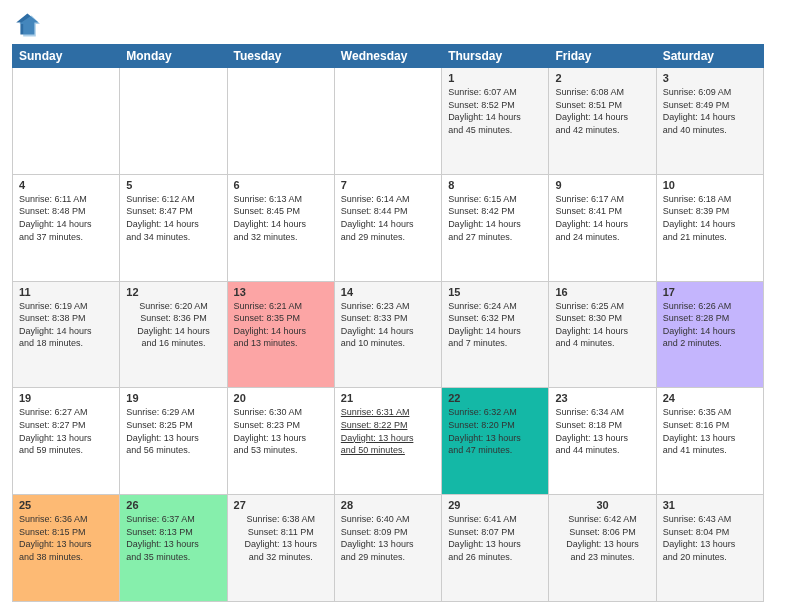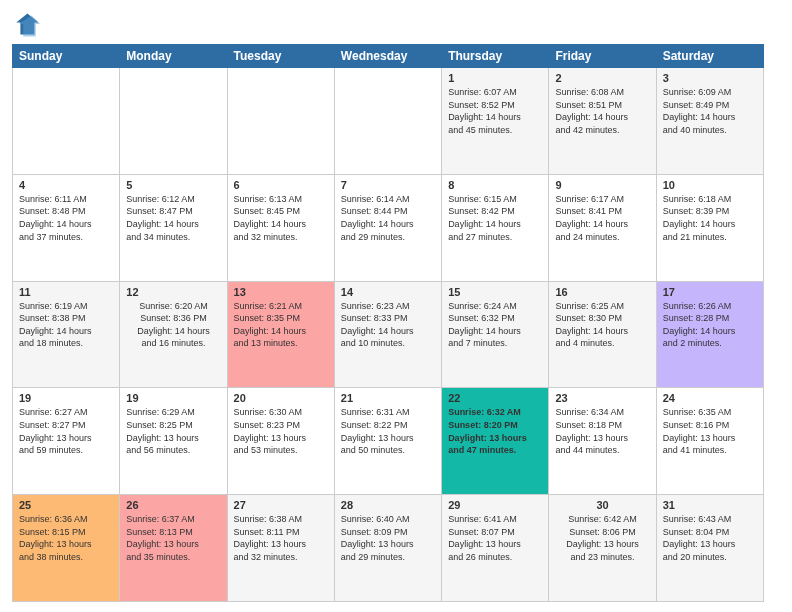--- a/index.html
+++ b/index.html
@@ -284,28 +284,28 @@
           </td>
           <td style="background: rgb(255, 255, 255);">
             <span class="day-number">20</span>
             <div class="day-info" style="white-space: pre-line;">Sunrise: 6:30 AM
 Sunset: 8:23 PM
 Daylight: 13 hours
 and 53 minutes.</div>
           </td>
           <td style="background: rgb(255, 255, 255);">
             <span class="day-number">21</span>
-            <div class="day-info" style="white-space: pre-line;">Sunrise: 6:31 AM
+            <div class="day-info" style="white-space: pre-line; text-decoration: underline;">Sunrise: 6:31 AM
 Sunset: 8:22 PM
 Daylight: 13 hours
 and 50 minutes.</div>
           </td>
           <td style="background: #14b8a6;">
             <span class="day-number">22</span>
-            <div class="day-info" style="white-space: pre-line; font-weight: bold;">Sunrise: 6:32 AM
+            <div class="day-info" style="white-space: pre-line;">Sunrise: 6:32 AM
 Sunset: 8:20 PM
 Daylight: 13 hours
 and 47 minutes.</div>
           </td>
           <td style="background: rgb(255, 255, 255);">
             <span class="day-number">23</span>
             <div class="day-info" style="white-space: pre-line;">Sunrise: 6:34 AM
 Sunset: 8:18 PM
 Daylight: 13 hours
 and 44 minutes.</div>
@@ -319,30 +319,30 @@
           </td>
         </tr>
         <tr>
           <td style="background: #fdba74;">
             <span class="day-number">25</span>
             <div class="day-info" style="white-space: pre-line;">Sunrise: 6:36 AM
 Sunset: 8:15 PM
 Daylight: 13 hours
 and 38 minutes.</div>
           </td>
-          <td style="background: #fca5a5;">
+          <td style="background: #86efac;">
             <span class="day-number">26</span>
             <div class="day-info" style="white-space: pre-line;">Sunrise: 6:37 AM
 Sunset: 8:13 PM
 Daylight: 13 hours
 and 35 minutes.</div>
           </td>
           <td style="background: rgb(245, 245, 245);">
             <span class="day-number">27</span>
-            <div class="day-info" style="white-space: pre-line;">Sunrise: 6:38 AM
+            <div class="day-info" style="white-space: pre-line; text-align: center;">Sunrise: 6:38 AM
 Sunset: 8:11 PM
 Daylight: 13 hours
 and 32 minutes.</div>
           </td>
           <td style="background: rgb(245, 245, 245);">
             <span class="day-number">28</span>
             <div class="day-info" style="white-space: pre-line;">Sunrise: 6:40 AM
 Sunset: 8:09 PM
 Daylight: 13 hours
 and 29 minutes.</div>

